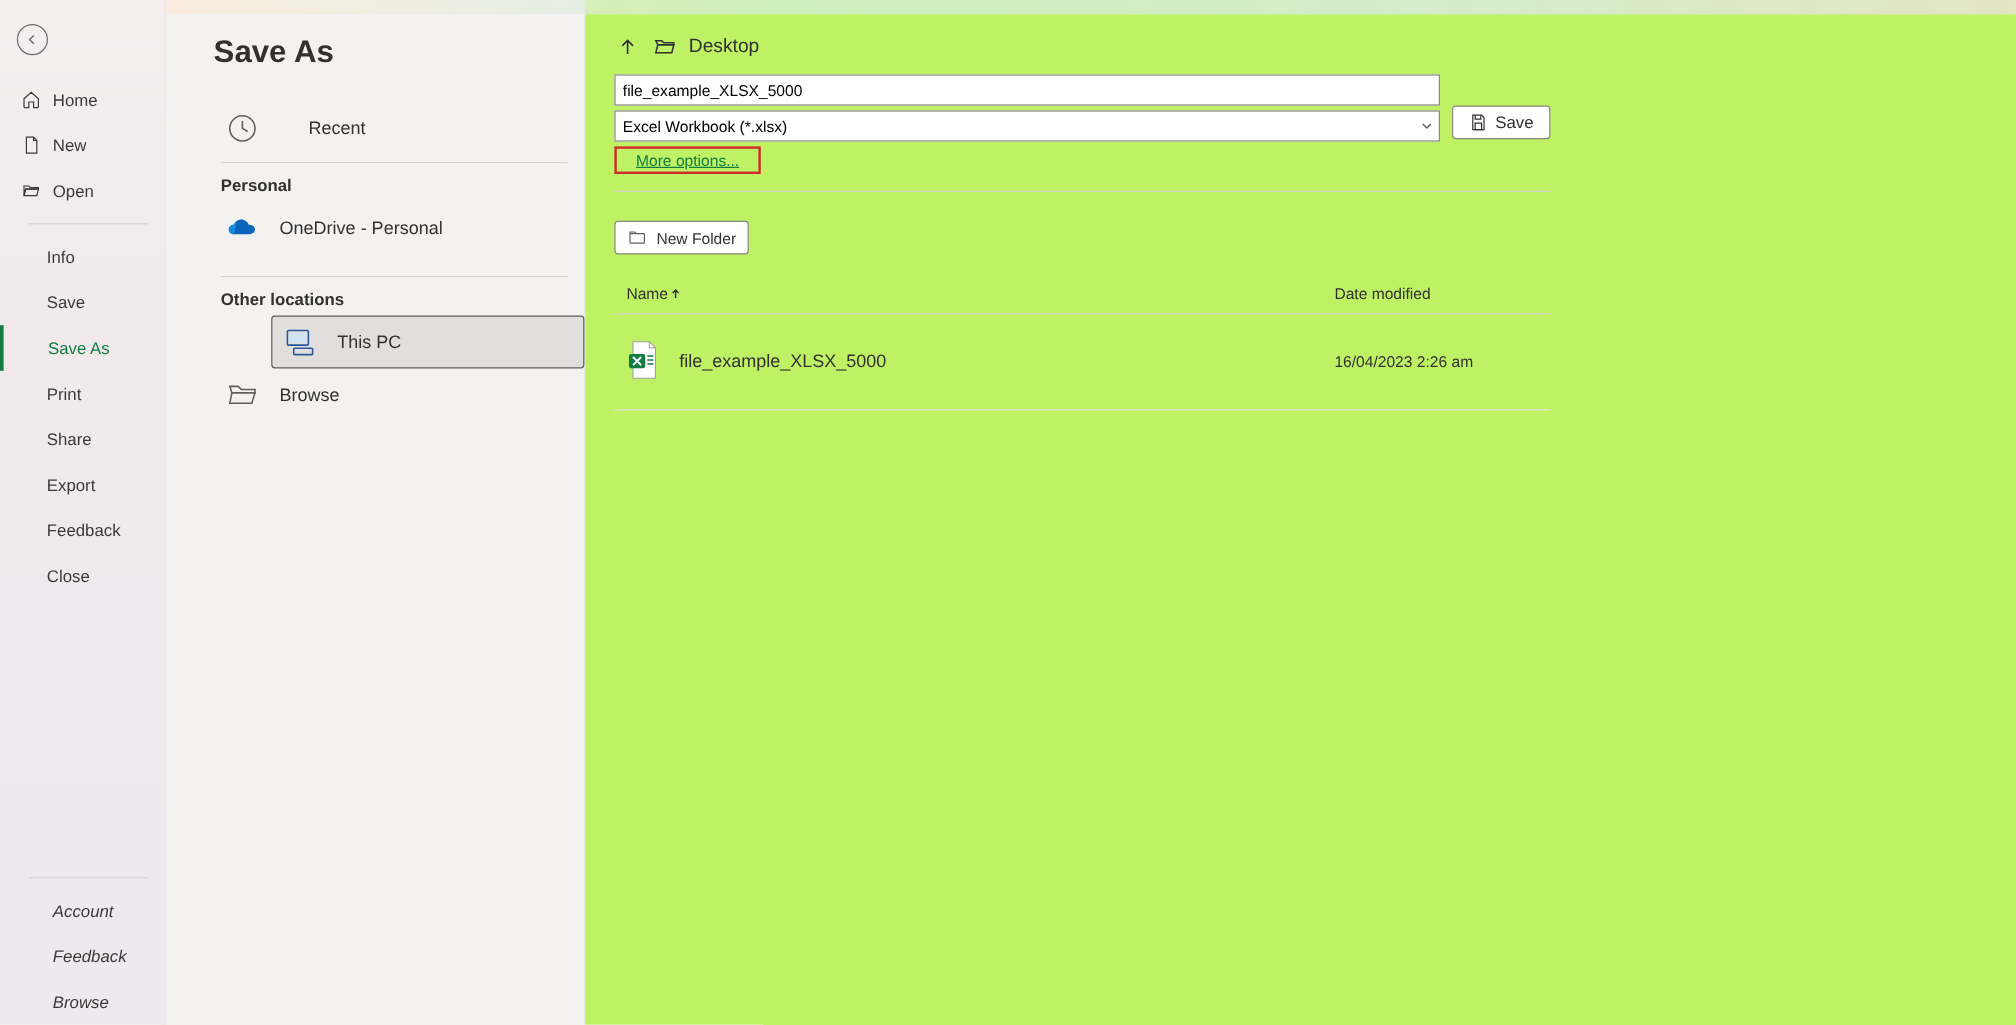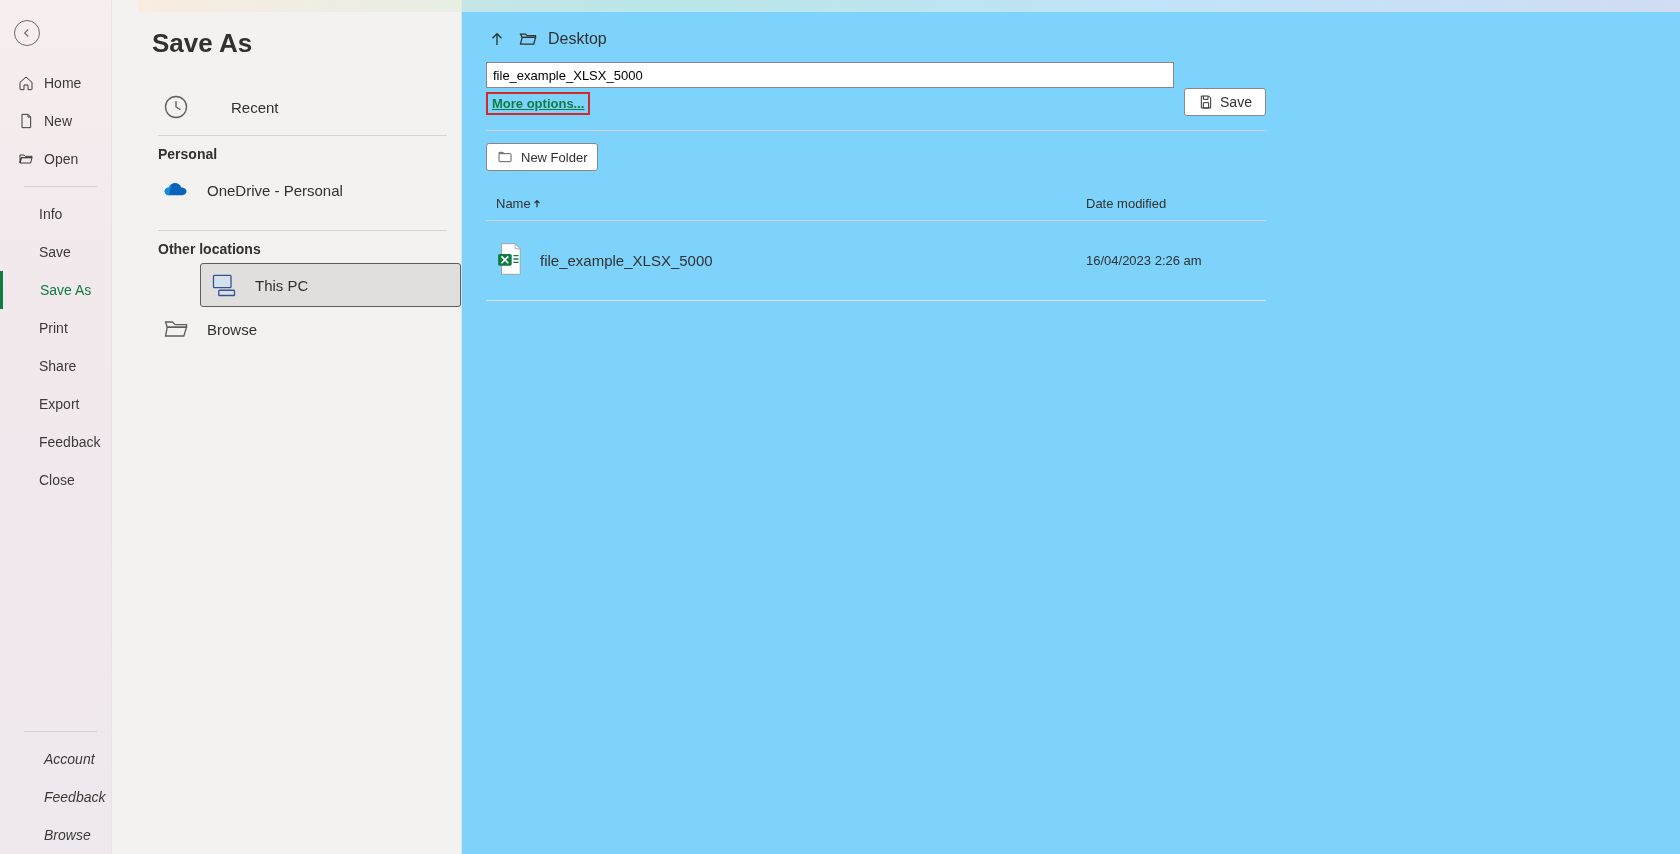--- a/index.html
+++ b/index.html
@@ -12,21 +12,21 @@
     background: #f3f2f1;
     overflow: hidden;
   }
   
   .app {
     display: flex;
     width: 100%; height: 100%;
   }
   
   .sidebar {
-    width: 112px;
+    width: 138px;
     height: 100%;
     background: linear-gradient(180deg, #f7eef0 0%, #f2e9ec 30%, #efe8ee 100%);
     border-right: 1px solid #e8e2e4;
     display: flex;
     flex-direction: column;
     padding: 14px 0 0 0;
   }
   .back-btn {
     width: 26px; height: 26px;
     margin: 6px 0 18px 14px;
@@ -109,21 +109,21 @@
   .onedrive-sub {
     font-size: 12px; color: #605e5c;
     margin-left: 46px; margin-top: -6px; margin-bottom: 8px;
     height: 16px;
   }
 
   
   .content {
     flex: 1;
     padding: 24px 40px 0 24px;
-    background: #7dd3fc;
+    background: #bef264;
     height: 100%;
     display: flex; flex-direction: column;
   }
   .breadcrumb-row {
     display: flex; align-items: center;
     gap: 10px;
     height: 30px;
     margin-bottom: 8px;
   }
   .up-btn {
@@ -153,43 +153,42 @@
   .select-wrap .text-input { padding-right: 22px; }
   .select-caret {
     position: absolute; right: 6px; top: 50%; transform: translateY(-50%);
     pointer-events: none;
   }
   .more-options {
     display: inline-block;
     color: #107c41;
     text-decoration: underline;
     font-size: 13px;
-    padding: 2px 4px;
+    padding: 2px 16px;
     border: 2px solid #d12a2a;
     width: fit-content;
     cursor: pointer;
-    font-weight: bold;
   }
   .save-btn {
     height: 28px;
     width: 82px;
     border: 1px solid #8a8886;
     background: #fff;
     display: flex; align-items: center; justify-content: center;
     gap: 6px;
     font-size: 14px;
     margin-top: 26px;
     cursor: pointer;
     border-radius: 3px;
   }
   .save-btn svg { width: 16px; height: 16px; }
 
   .toolbar-row {
     margin-top: 14px;
-    padding-top: 12px;
+    padding-top: 24px;
     border-top: 1px solid #d6d4d2;
     max-width: 780px;
   }
   .new-folder-btn {
     height: 28px;
     border: 1px solid #8a8886;
     background: #fff;
     display: inline-flex; align-items: center;
     gap: 8px;
     padding: 0 10px;
@@ -381,20 +380,28 @@
             <path d="M3 6h6l2 2h10v2H5L3 6z" fill="none" stroke="#323130" stroke-width="1.5"></path>
             <path d="M5 10h16l-2 8H3z" fill="none" stroke="#323130" stroke-width="1.5"></path>
           </svg>
       </span>
       <span class="breadcrumb-label">Desktop</span>
     </div>
 
     <div class="filename-row">
       <div class="fn-col">
         <input class="text-input" value="file_example_XLSX_5000" style="">
+        <div class="select-wrap">
+          <input class="text-input" readonly="" value="Excel Workbook (*.xlsx)" style="">
+          <span class="select-caret">
+            <svg viewBox="0 0 12 12" width="10" height="10">
+                <path d="M2 4l4 4 4-4" fill="none" stroke="#605e5c" stroke-width="1.5"></path>
+              </svg>
+          </span>
+        </div>
         <span class="more-options">More options...</span>
       </div>
       <div class="save-btn">
         <svg viewBox="0 0 24 24">
             <path d="M5 3h11l3 3v15H5z" fill="none" stroke="#323130" stroke-width="1.5"></path>
             <path d="M8 3v5h7V3M8 13h8v8H8z" fill="none" stroke="#323130" stroke-width="1.5"></path>
           </svg>
         <span>Save</span>
       </div>
     </div>

